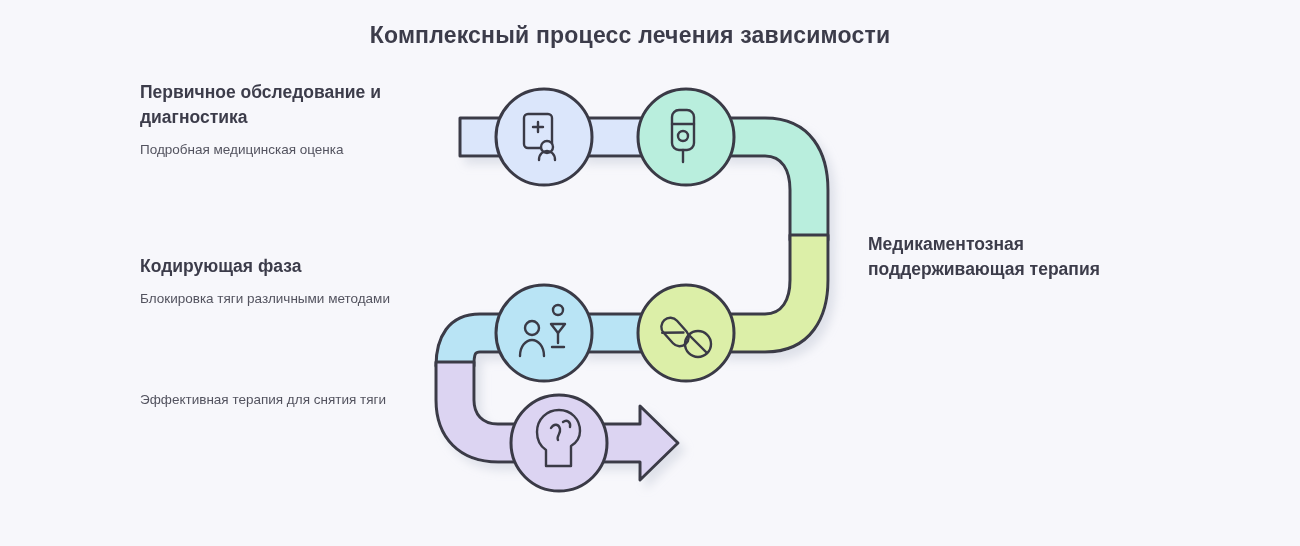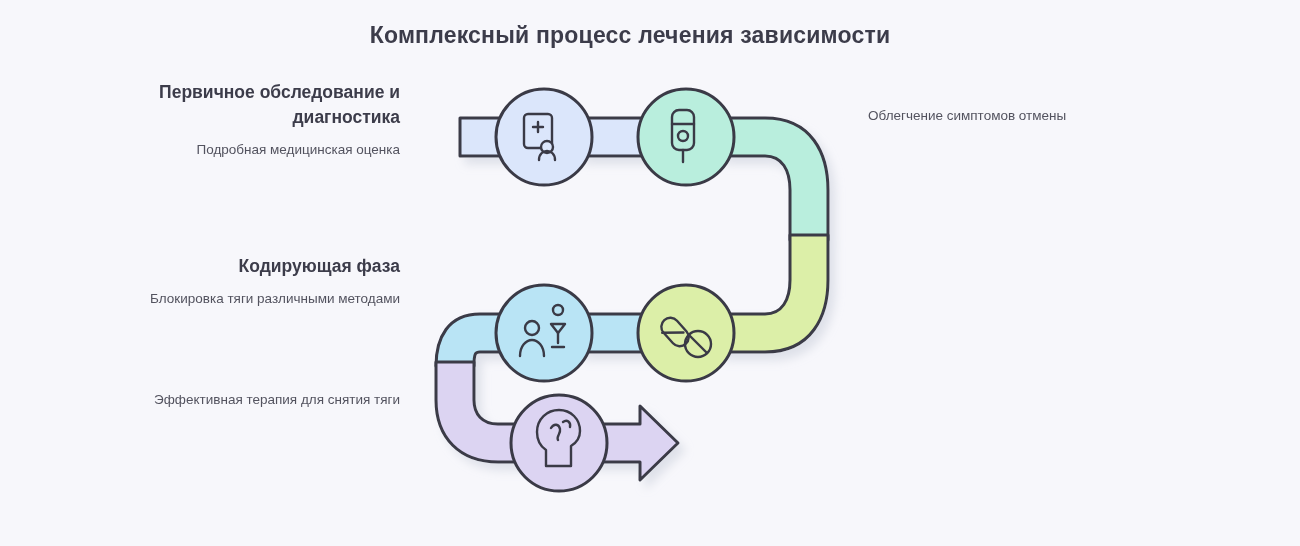--- a/index.html
+++ b/index.html
@@ -36,21 +36,21 @@
     font-weight: bold;
     line-height: 1.42;
     color: #3c3c4a;
   }
   .label-block .lbl-desc {
     margin-top: 10px;
     font-size: 13.5px;
     line-height: 1.45;
     color: #53535f;
   }
-  .left-block { text-align: right; }
+  .left-block { }
   .right-block { text-align: left; }
 
   
   #blk-assessment { left: 140px; top: 80px; }
   #blk-coding     { left: 140px; top: 254px; }
   #blk-psych      { left: 140px; top: 380px; }
 
   
   #blk-detox      { left: 868px; top: 96px; width: 300px; }
   #blk-medication { left: 868px; top: 232px; width: 300px; }
@@ -77,24 +77,24 @@
 <div class="label-block left-block" id="blk-coding">
   <div class="lbl-title">Кодирующая фаза</div>
   <div class="lbl-desc">Блокировка тяги различными методами</div>
 </div>
 
 <div class="label-block left-block" id="blk-psych">
   <div class="lbl-desc">Эффективная терапия для снятия тяги</div>
 </div>
 
 <div class="label-block right-block" id="blk-detox">
-  <div class="lbl-desc">Облегчение симптомов отмены</div>
 </div>
 
 <div class="label-block right-block" id="blk-medication">
+  <div class="lbl-title">Медикаментозная поддерживающая терапия</div>
 </div>
 
 <div class="diagram">
 <svg width="460" height="450" viewBox="0 0 460 450" xmlns="http://www.w3.org/2000/svg">
   <defs>
     <filter id="soft" x="-30%" y="-30%" width="170%" height="170%">
       <feDropShadow dx="6" dy="7" stdDeviation="5" flood-color="#b9c0cf" flood-opacity="0.40"></feDropShadow>
     </filter>
   </defs>
 

